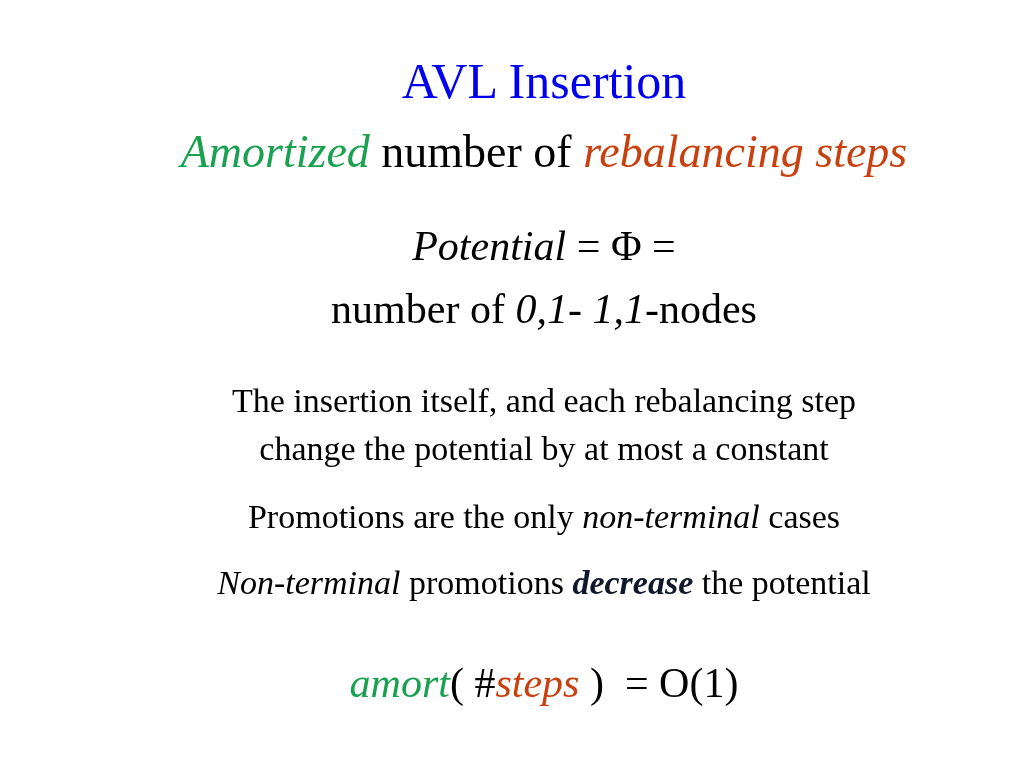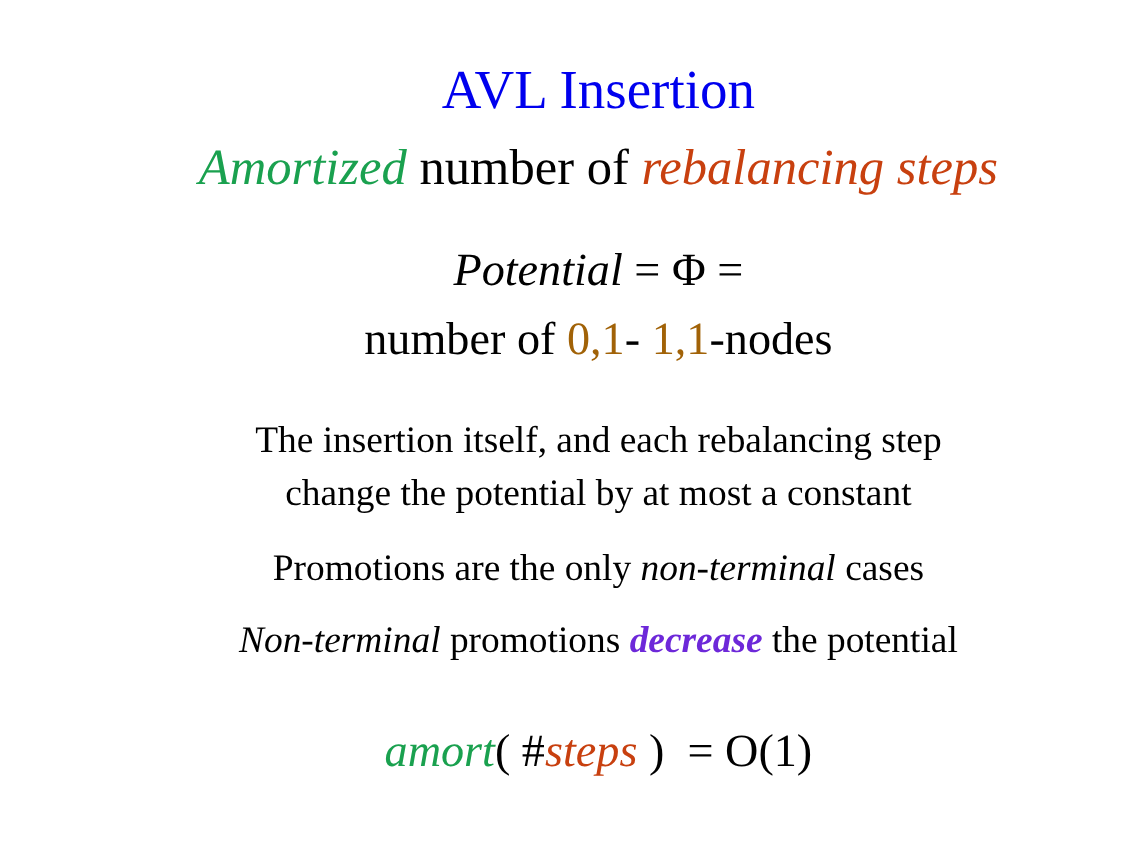--- a/index.html
+++ b/index.html
@@ -58,22 +58,22 @@
       font-size: 34px;
     }
     .formula {
       top: 662px;
       font-size: 42px;
     }
     .i { font-style: italic; }
     .b { font-weight: bold; }
     .green { color: #1aa14f; }
     .rust { color: #c8400f; }
-    .red { color: #a16207; }
-    .blue { color: #6d28d9; }
+    .red { color: #000000; font-style: italic; }
+    .blue { color: #0f172a; }
   </style>
 </head>
 <body>
 
 <div class="line title">AVL Insertion</div>
 
 <div class="line subtitle">
   <span class="i green">Amortized</span><span> number of </span><span class="i rust">rebalancing steps</span>
 </div>
 

